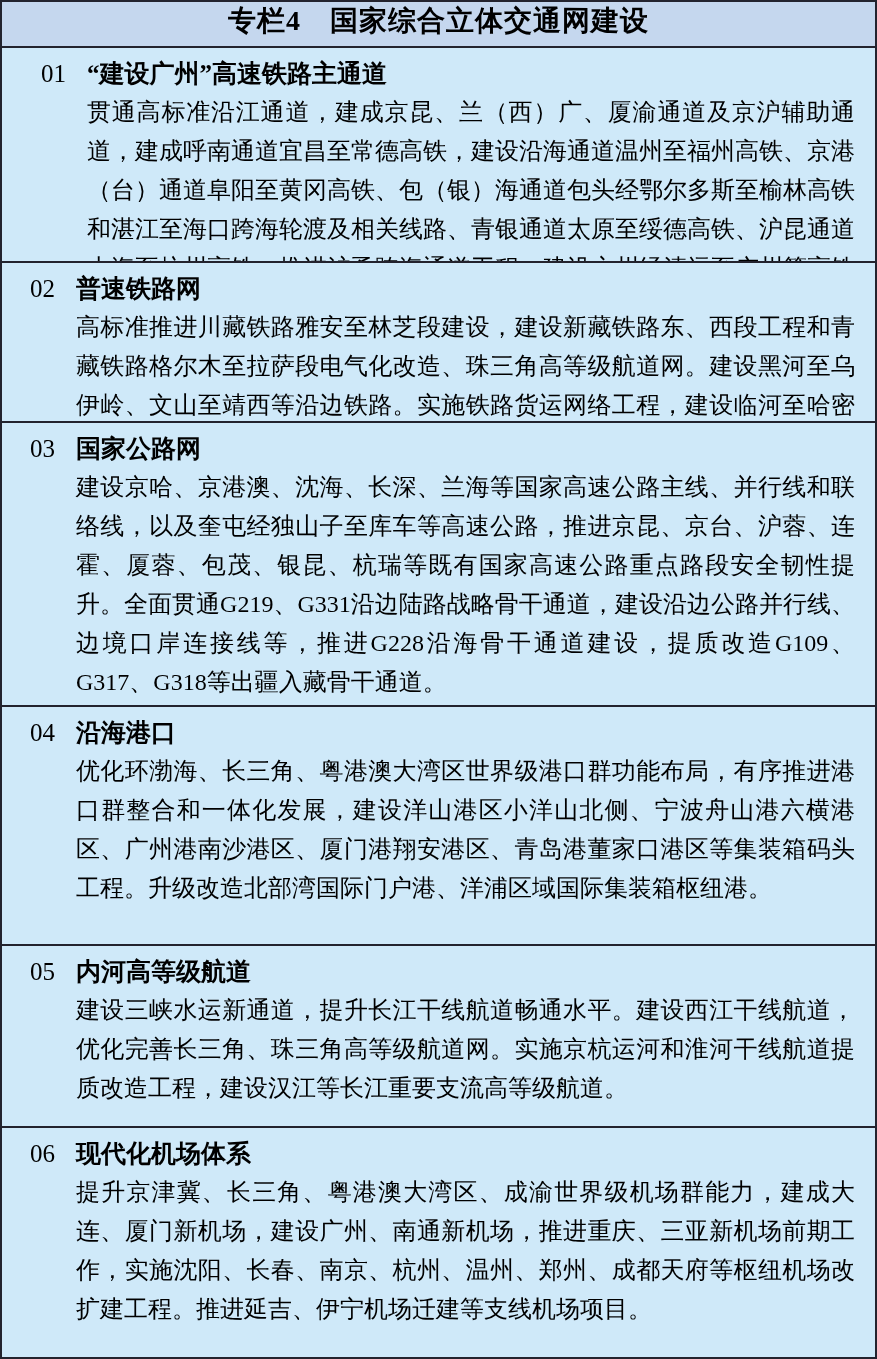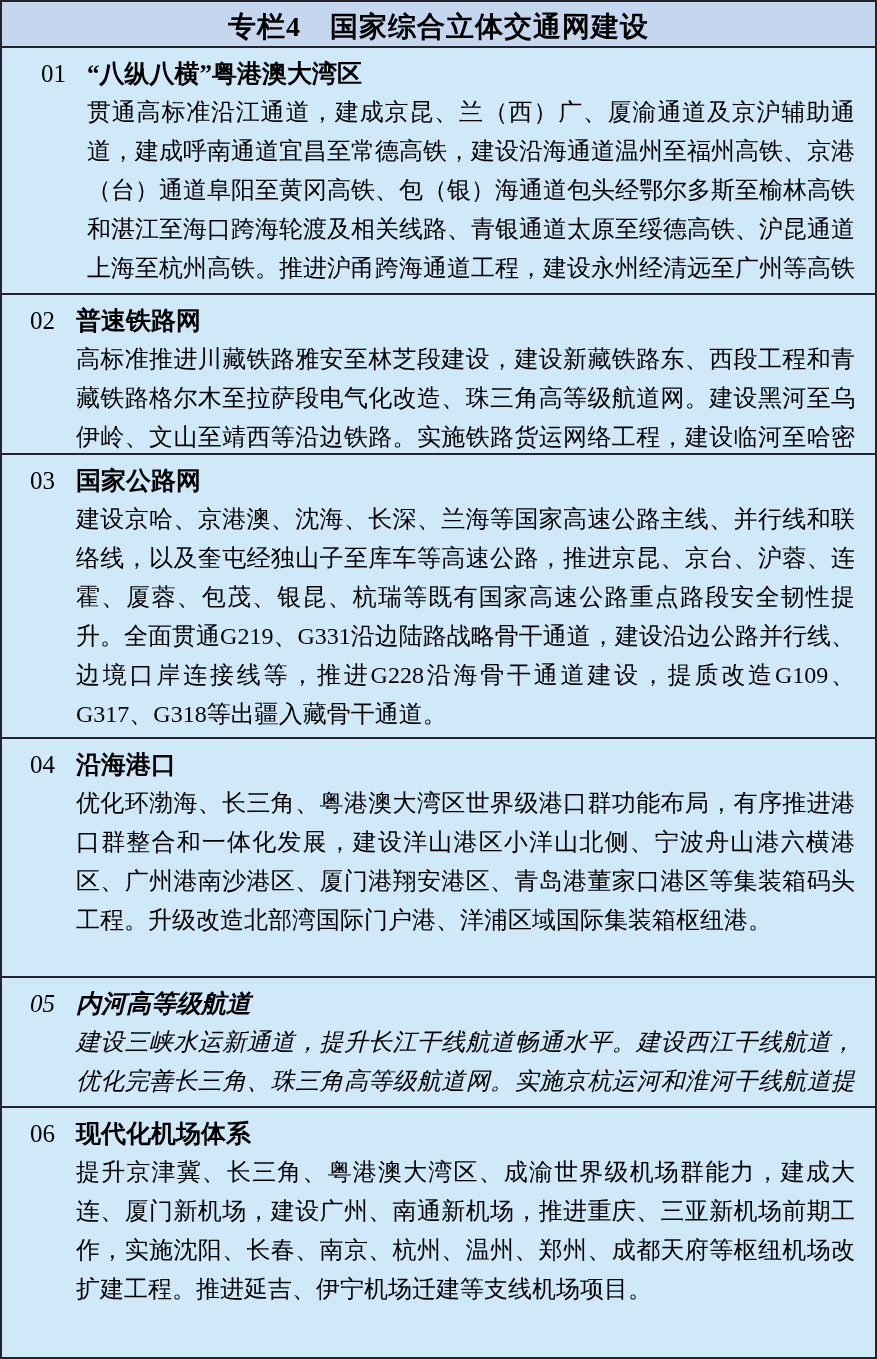--- a/index.html
+++ b/index.html
@@ -18,21 +18,21 @@
     background: var(--body-bg, #cfe9f9);
     border: 2px solid var(--border-col, #23232e);
     overflow: hidden;
   }
   .panel-header {
     box-sizing: border-box;
     height: 46px;
     background: var(--header-bg, #c5d7ee);
     border-bottom: 2px solid var(--border-col, #23232e);
     display: flex;
-    align-items: flex-end;
+    align-items: flex-start;
     justify-content: center;
   }
   .panel-title {
     font-size: 28px;
     font-weight: bold;
     letter-spacing: 1px;
   }
   .section {
     box-sizing: border-box;
     border-bottom: 2px solid var(--border-col, #23232e);
@@ -64,24 +64,24 @@
   }
 </style>
 </head>
 <body style="color: rgb(0, 0, 0);">
 
 <div class="panel">
   <div class="panel-header">
     <div class="panel-title">专栏4　国家综合立体交通网建设</div>
   </div>
   <div>
-  <div class="section" style="height: 247px; padding-left: 39px;">
+  <div class="section" style="height: 215px; padding-left: 39px;">
     <div class="section-head">
       <span class="section-number">01</span>
-      <span class="section-title">“八纵八横”粤港澳大湾区</span>
+      <span class="section-title">“建设广州”高速铁路主通道</span>
     </div>
     <p class="section-body">贯通高标准沿江通道，建成京昆、兰（西）广、厦渝通道及京沪辅助通道，建成呼南通道宜昌至常德高铁，建设沿海通道温州至福州高铁、京港（台）通道阜阳至黄冈高铁、包（银）海通道包头经鄂尔多斯至榆林高铁和湛江至海口跨海轮渡及相关线路、青银通道太原至绥德高铁、沪昆通道上海至杭州高铁。推进沪甬跨海通道工程，建设永州经清远至广州等高铁区域连接线。</p>
   </div>
 
   <div class="section" style="height: 160px;">
     <div class="section-head">
       <span class="section-number">02</span>
       <span class="section-title">普速铁路网</span>
     </div>
     <p class="section-body">高标准推进川藏铁路雅安至林芝段建设，建设新藏铁路东、西段工程和青藏铁路格尔木至拉萨段电气化改造、珠三角高等级航道网。建设黑河至乌伊岭、文山至靖西等沿边铁路。实施铁路货运网络工程，建设临河至哈密铁路扩能改造等疆煤外运重点项目，完善铁路集装箱运输网络和多式联运体系。推进温州经武夷山至吉安、大理经丽江至攀枝花铁路前期工作。</p>
@@ -96,21 +96,21 @@
   </div>
 
   <div class="section" style="height: 239px;">
     <div class="section-head">
       <span class="section-number">04</span>
       <span class="section-title">沿海港口</span>
     </div>
     <p class="section-body">优化环渤海、长三角、粤港澳大湾区世界级港口群功能布局，有序推进港口群整合和一体化发展，建设洋山港区小洋山北侧、宁波舟山港六横港区、广州港南沙港区、厦门港翔安港区、青岛港董家口港区等集装箱码头工程。升级改造北部湾国际门户港、洋浦区域国际集装箱枢纽港。</p>
   </div>
 
-  <div class="section" style="height: 130px; font-style: italic;">
+  <div class="section" style="height: 182px;">
     <div class="section-head">
       <span class="section-number">05</span>
       <span class="section-title">内河高等级航道</span>
     </div>
     <p class="section-body">建设三峡水运新通道，提升长江干线航道畅通水平。建设西江干线航道，优化完善长三角、珠三角高等级航道网。实施京杭运河和淮河干线航道提质改造工程，建设汉江等长江重要支流高等级航道。</p>
   </div>
 
   <div class="section" style="height: 230px;">
     <div class="section-head">
       <span class="section-number">06</span>

